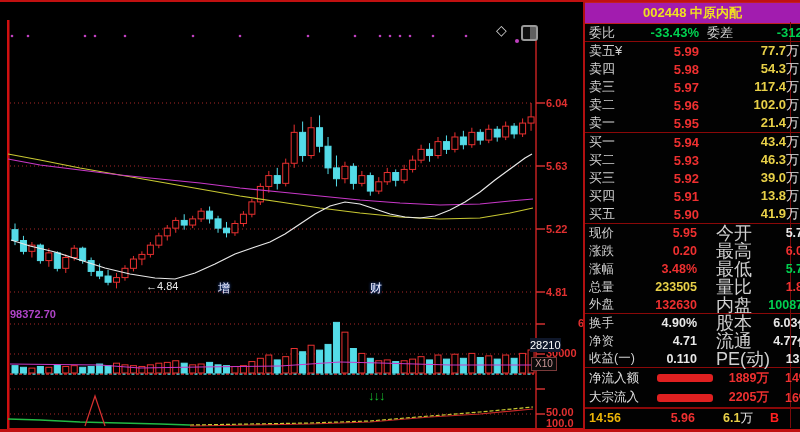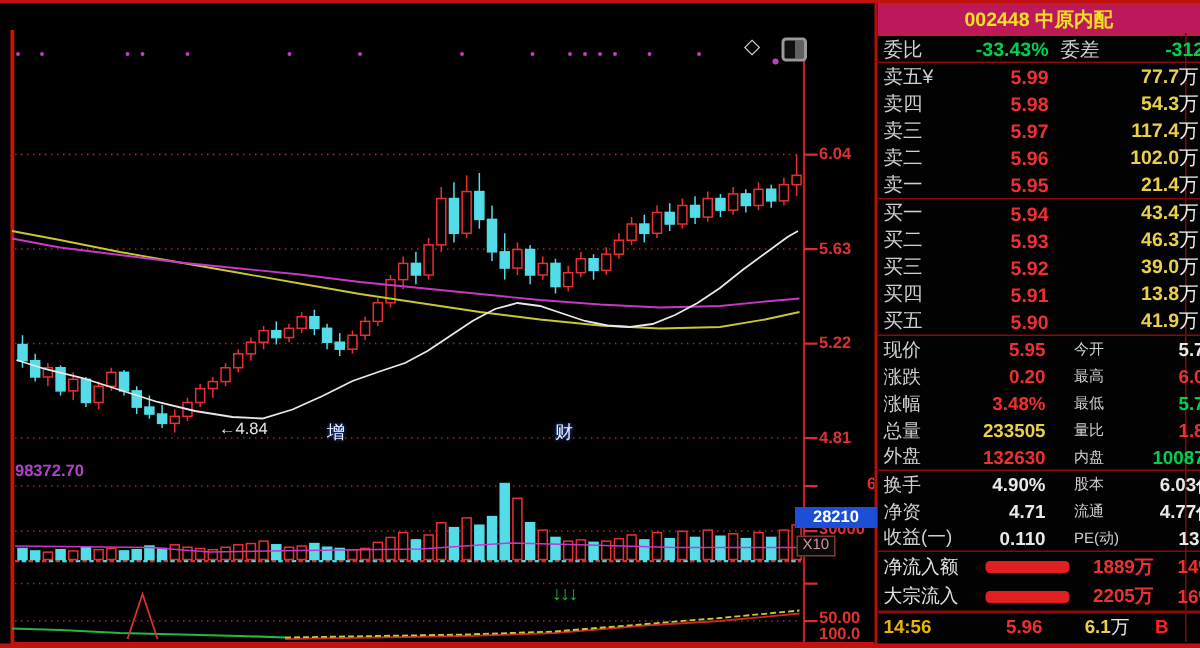--- a/index.html
+++ b/index.html
@@ -10,48 +10,48 @@
   #toolbar-spacer{flex:0 0 285px;border:1px solid #b01010;border-left:2px solid #b01010;background:#050505;box-sizing:border-box;margin-top:1px;height:16px;}
   #menu{display:flex;flex:1;margin-top:1px;}
   .menu-btn{flex:1;border:1px solid #b01010;border-left:none;background:#0a0a0a;color:#e8e8e8;
             font-size:11px;line-height:15px;text-align:center;height:16px;box-sizing:border-box;
             white-space:nowrap;overflow:hidden;cursor:pointer;}
   
   #chart-area{position:absolute;left:0;top:18px;width:583px;height:414px;}
   #chart-svg{position:absolute;left:0;top:0;}
   .axis-label{position:absolute;color:#e03030;font-size:11px;font-weight:bold;width:40px;text-align:left;}
   .px-label{left:546px;}
-  .vol-highlight{position:absolute;left:530px;background:#1d4ed8;color:#fff;font-size:11px;font-weight:bold;
-                 padding:0 12px;line-height:14px;z-index:3;}
+  .vol-highlight{position:absolute;left:530px;background:#0f172a;color:#fff;font-size:11px;font-weight:normal;
+                 padding:0 0;line-height:14px;z-index:3;}
   .x10-box{position:absolute;left:531px;color:#cc9999;font-size:10px;border:1px solid #7a3a3a;
            padding:0 3px;line-height:12px;background:#0a0a0a;z-index:3;text-align:right;}
   .chart-note{position:absolute;color:#f0f0ff;font-size:12px;text-shadow:0 0 3px #3070ff;}
   .low-note{position:absolute;color:#e8e8e8;font-size:11px;}
   .vol-indicator-label{position:absolute;color:#b044c8;font-size:11px;font-weight:bold;}
   .down-arrows{position:absolute;color:#18c030;font-size:13px;font-weight:bold;letter-spacing:-1px;}
   .diamond-icon{position:absolute;color:#d8d8d8;font-size:14px;line-height:14px;cursor:pointer;}
   .panel-toggle-icon{position:absolute;width:13px;height:12px;border:2px solid #9a9a9a;border-radius:3px;
                      background:linear-gradient(90deg,#101010 55%,#606060 55%);cursor:pointer;}
   
   #panel{position:absolute;left:583px;top:0;width:217px;height:432px;background:#020202;
          border-left:2px solid #b01010;box-sizing:border-box;overflow:hidden;}
-  #panel-title{height:20px;background:#be185d;border-bottom:1px solid #c02020;border-top:1px solid #c02020;
+  #panel-title{height:20px;background:#a21caf;border-bottom:1px solid #c02020;border-top:1px solid #c02020;
                text-align:center;color:#f0e020;font-weight:bold;font-size:13px;line-height:19px;}
   .prow{display:flex;align-items:center;height:18px;padding-left:4px;box-sizing:border-box;width:225px;}
   .sep{border-bottom:1px solid #8a0808;}
   .lbl{color:#d0d0d0;font-size:13px;}
   .c-r{color:#ee3030;} .c-g{color:#00d050;} .c-y{color:#e8d048;} .c-w{color:#e8e8e8;}
   .bold{font-weight:bold;}
   .book-label{flex:0 0 44px;color:#d0d0d0;font-size:13px;}
   .book-price{flex:0 0 66px;text-align:right;font-size:13px;font-weight:bold;color:#ee3030;}
   .book-amt{flex:1;text-align:right;font-size:13px;font-weight:bold;color:#e8d048;padding-right:11px;}
   .wan{color:#e8e8e8;font-weight:normal;}
   .st-l1{flex:0 0 46px;color:#d0d0d0;font-size:12.5px;}
   .st-v1{flex:0 0 62px;text-align:right;font-size:12.5px;font-weight:bold;}
-  .st-l2{flex:0 0 46px;padding-left:19px;color:#d0d0d0;font-size:10px;}
+  .st-l2{flex:0 0 46px;padding-left:19px;color:#d0d0d0;font-size:18px;}
   .st-v2{flex:1;text-align:right;font-size:12.5px;font-weight:bold;}
   .flow-row{height:20px;}
   .flow-label{flex:0 0 68px;color:#e0e0e0;font-size:12.5px;}
   .flow-bar{flex:0 0 56px;height:8px;background:#e02020;border-radius:3px;}
   .flow-val{flex:0 0 56px;text-align:right;color:#ee3030;font-size:12.5px;font-weight:bold;}
   .flow-pct{flex:1;text-align:right;color:#ee3030;font-size:12.5px;font-weight:bold;}
   #tick-row{border-top:1px solid #8a0808;height:19px;}
   .tick-time{flex:0 0 44px;color:#eab308;font-size:12.5px;font-weight:bold;}
   .tick-price{flex:0 0 62px;text-align:right;color:#ee3030;font-size:12.5px;font-weight:bold;}
   .tick-vol{flex:0 0 58px;text-align:right;color:#e8d048;font-size:12.5px;font-weight:bold;}

